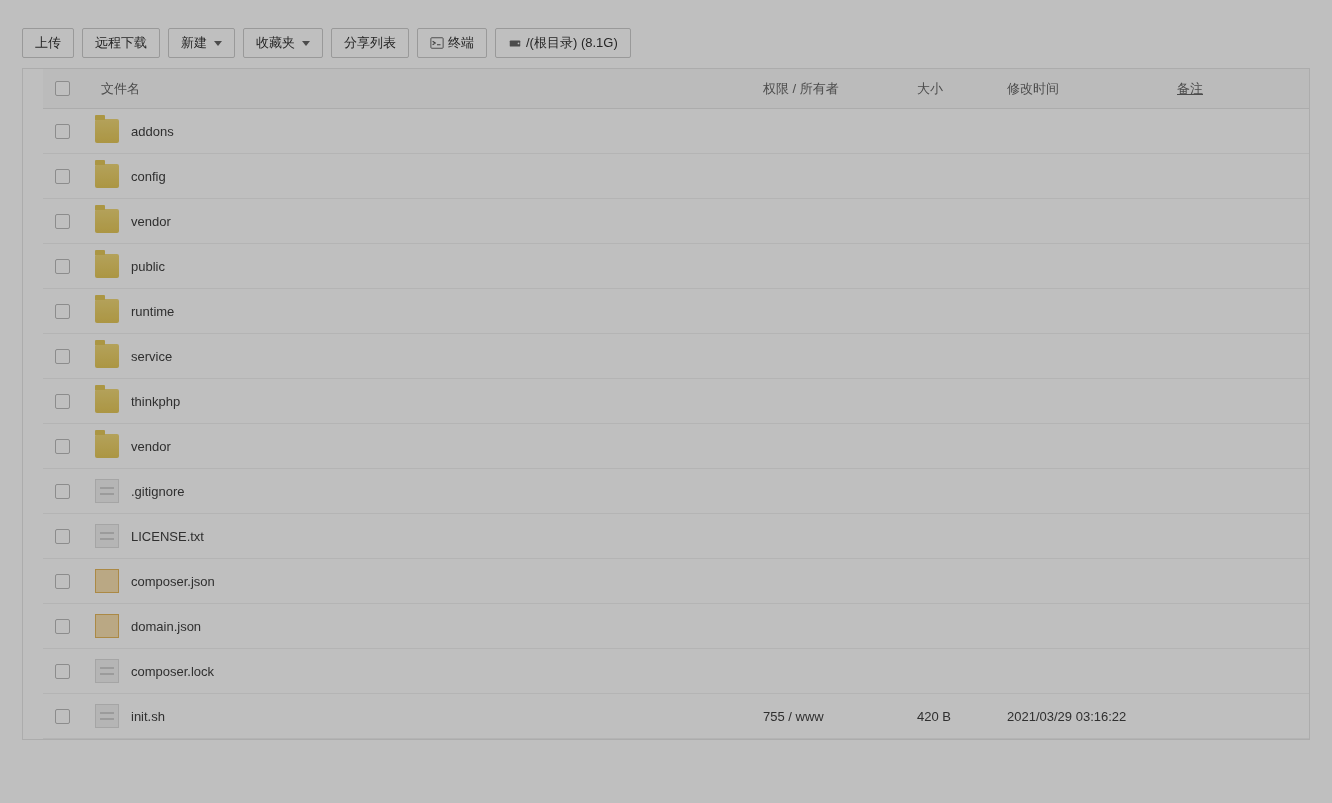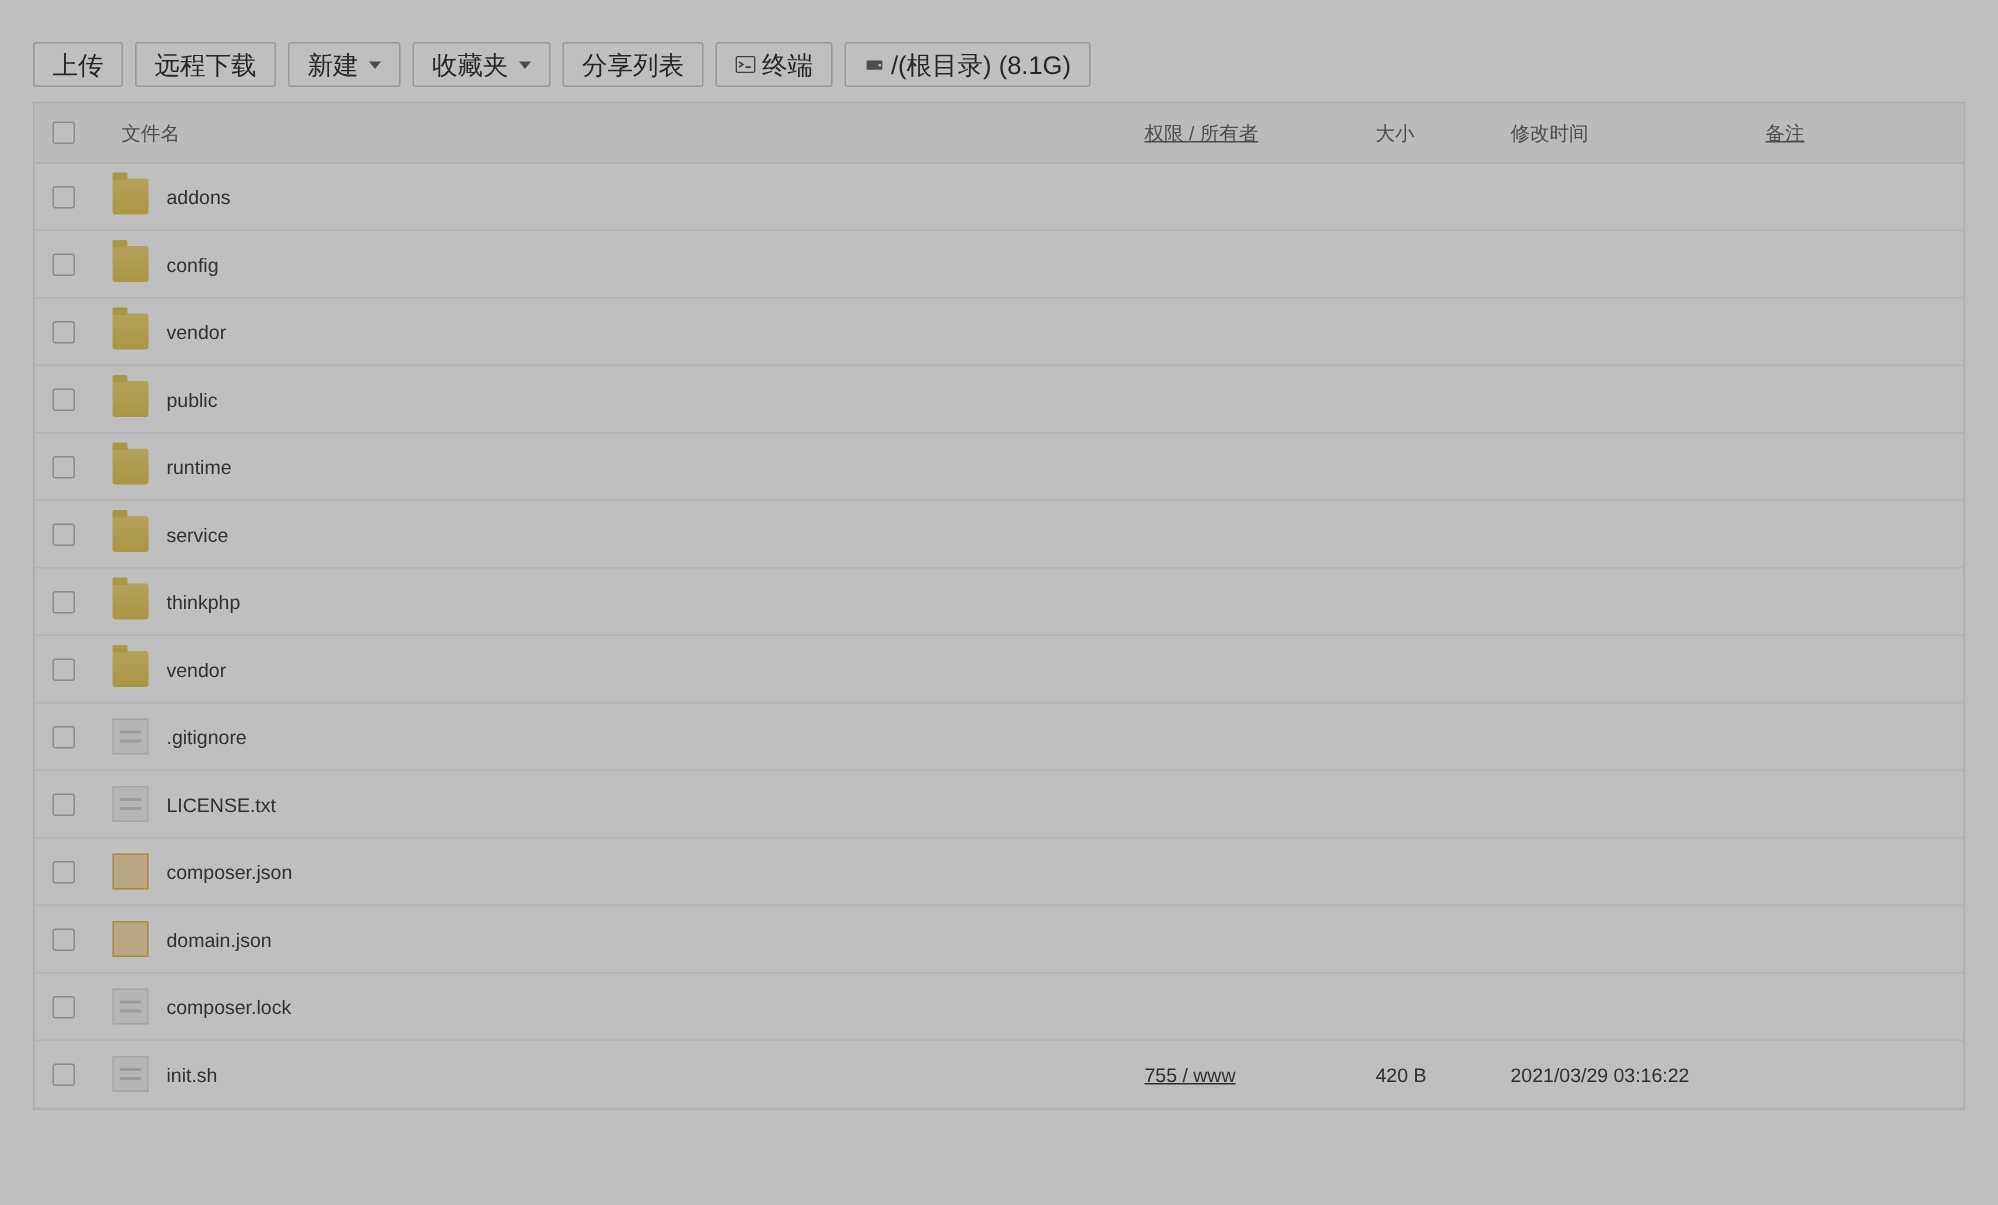--- a/index.html
+++ b/index.html
@@ -3,30 +3,30 @@
 <meta charset="utf-8">
 <style>
 * { margin: 0; padding: 0; box-sizing: border-box; }
 body { font-family: "Microsoft YaHei", Arial, sans-serif; font-size: 13px; color: #333; background: #fff; width: 1332px; height: 803px; overflow: hidden; position: relative; }
 
 
 .backdrop { position: absolute; inset: 0; background: rgba(0,0,0,0.25); z-index: 5; pointer-events: none; }
 
 
 .toolbar { display: flex; gap: 8px; padding: 28px 22px 10px 22px; position: relative; z-index: 1; }
-.btn { display: inline-flex; align-items: center; gap: 4px; height: 30px; padding: 0 12px; border: 1px solid #ccc; background: #fff; border-radius: 2px; font-size: 17px; color: #333; cursor: pointer; }
+.btn { display: inline-flex; align-items: center; gap: 4px; height: 30px; padding: 0 12px; border: 1px solid #ccc; background: #fff; border-radius: 2px; font-size: 13px; color: #333; cursor: pointer; }
 .btn.icon-btn svg { width: 14px; height: 14px; }
 .caret { width: 0; height: 0; border-left: 4px solid transparent; border-right: 4px solid transparent; border-top: 5px solid #666; margin-left: 3px; }
 
 
-.file-table { width: calc(100% - 44px); margin: 0 22px; border: 1px solid #e6e6e6; position: relative; z-index: 1; background: #fff; }
+.file-table { width: calc(100% - 44px); margin: 0 22px; border: 1px solid #e6e6e6; position: relative; z-index: 1; background: #fff; padding-left: 20px; }
 .thead { display: flex; align-items: center; height: 40px; border-bottom: 1px solid #e6e6e6; background: #fafafa; color: #666; padding: 0 12px; }
 .col-check { width: 40px; display: flex; align-items: center; }
 .col-name { flex: 1; min-width: 0; padding-left: 6px; }
-.col-perm { width: 130px; text-decoration: underline; }
+.col-perm { width: 130px; }
 .col-size { width: 90px; margin-left: 24px; }
 .col-mtime { width: 170px; }
 .col-note { width: 120px; text-decoration: underline; }
 .chk { width: 15px; height: 15px; border: 1px solid #bbb; border-radius: 2px; background: #fff; display: inline-block; }
 
 .tbody .row { display: flex; align-items: center; height: 45px; border-bottom: 1px solid #f0f0f0; padding: 0 12px; color: #404040; }
 .row .name-cell { display: flex; align-items: center; gap: 12px; flex: 1; }
 .fi { width: 24px; height: 24px; display: inline-block; position: relative; }
 .fi-folder { background: linear-gradient(#f0d879, #e5c85a); border-radius: 2px; }
 .fi-folder::before { content:""; position:absolute; top:-4px; left:0; width:10px; height:5px; background:#e5c85a; border-radius:1px 1px 0 0; }

